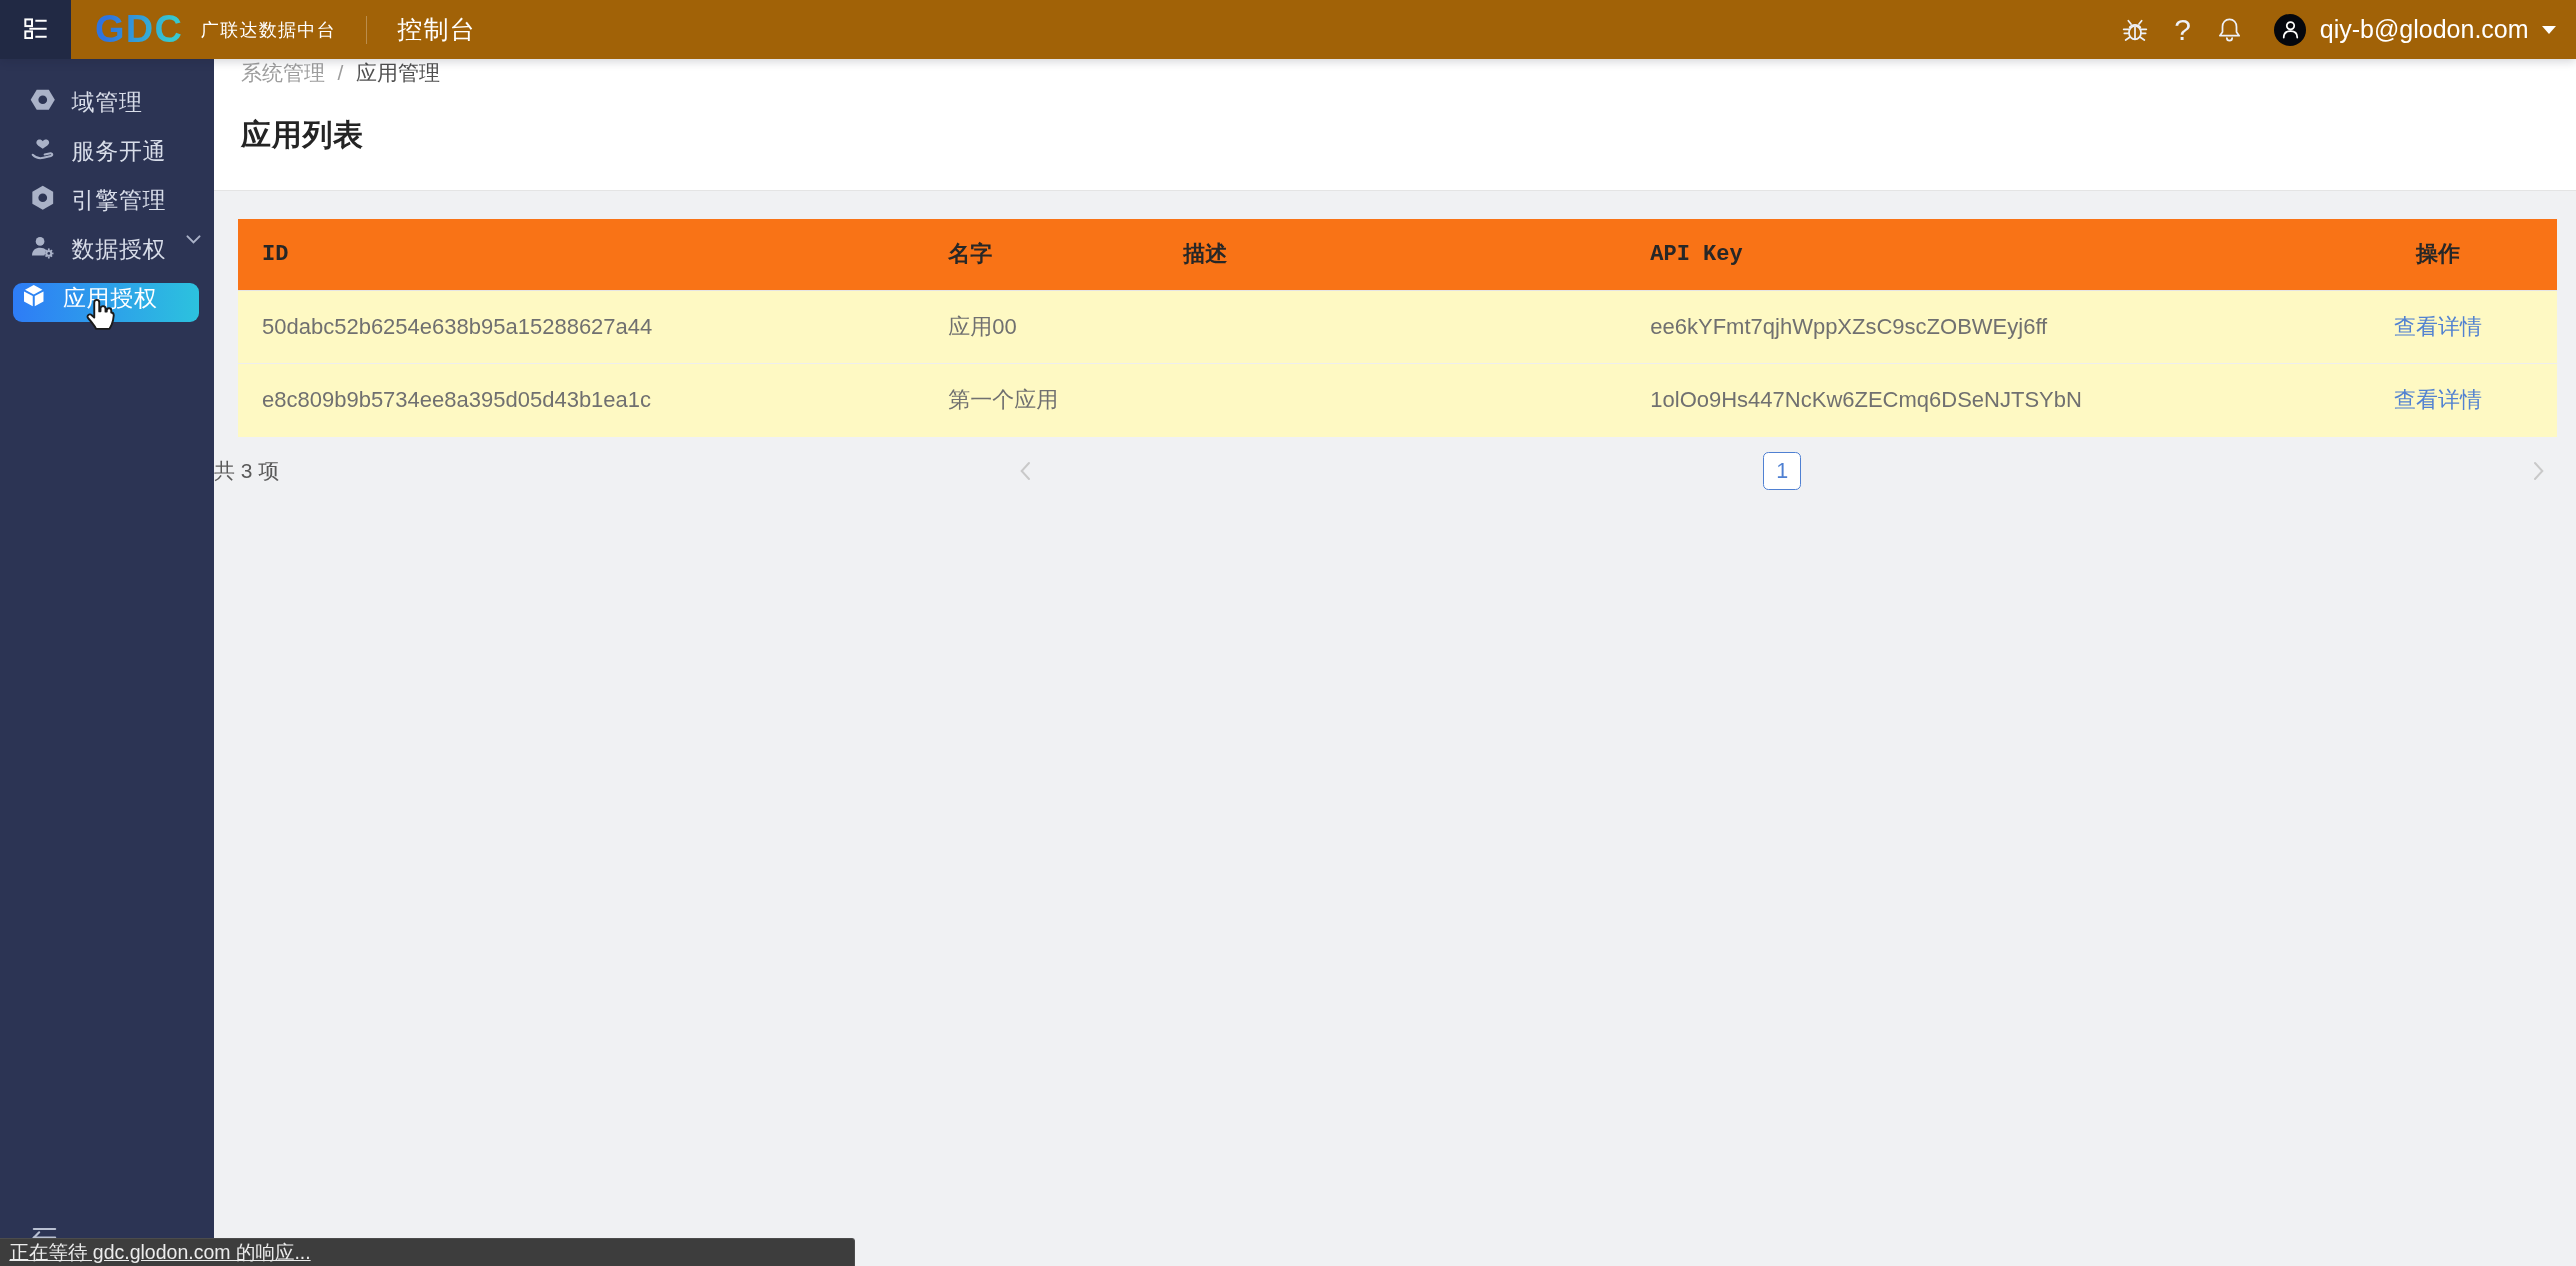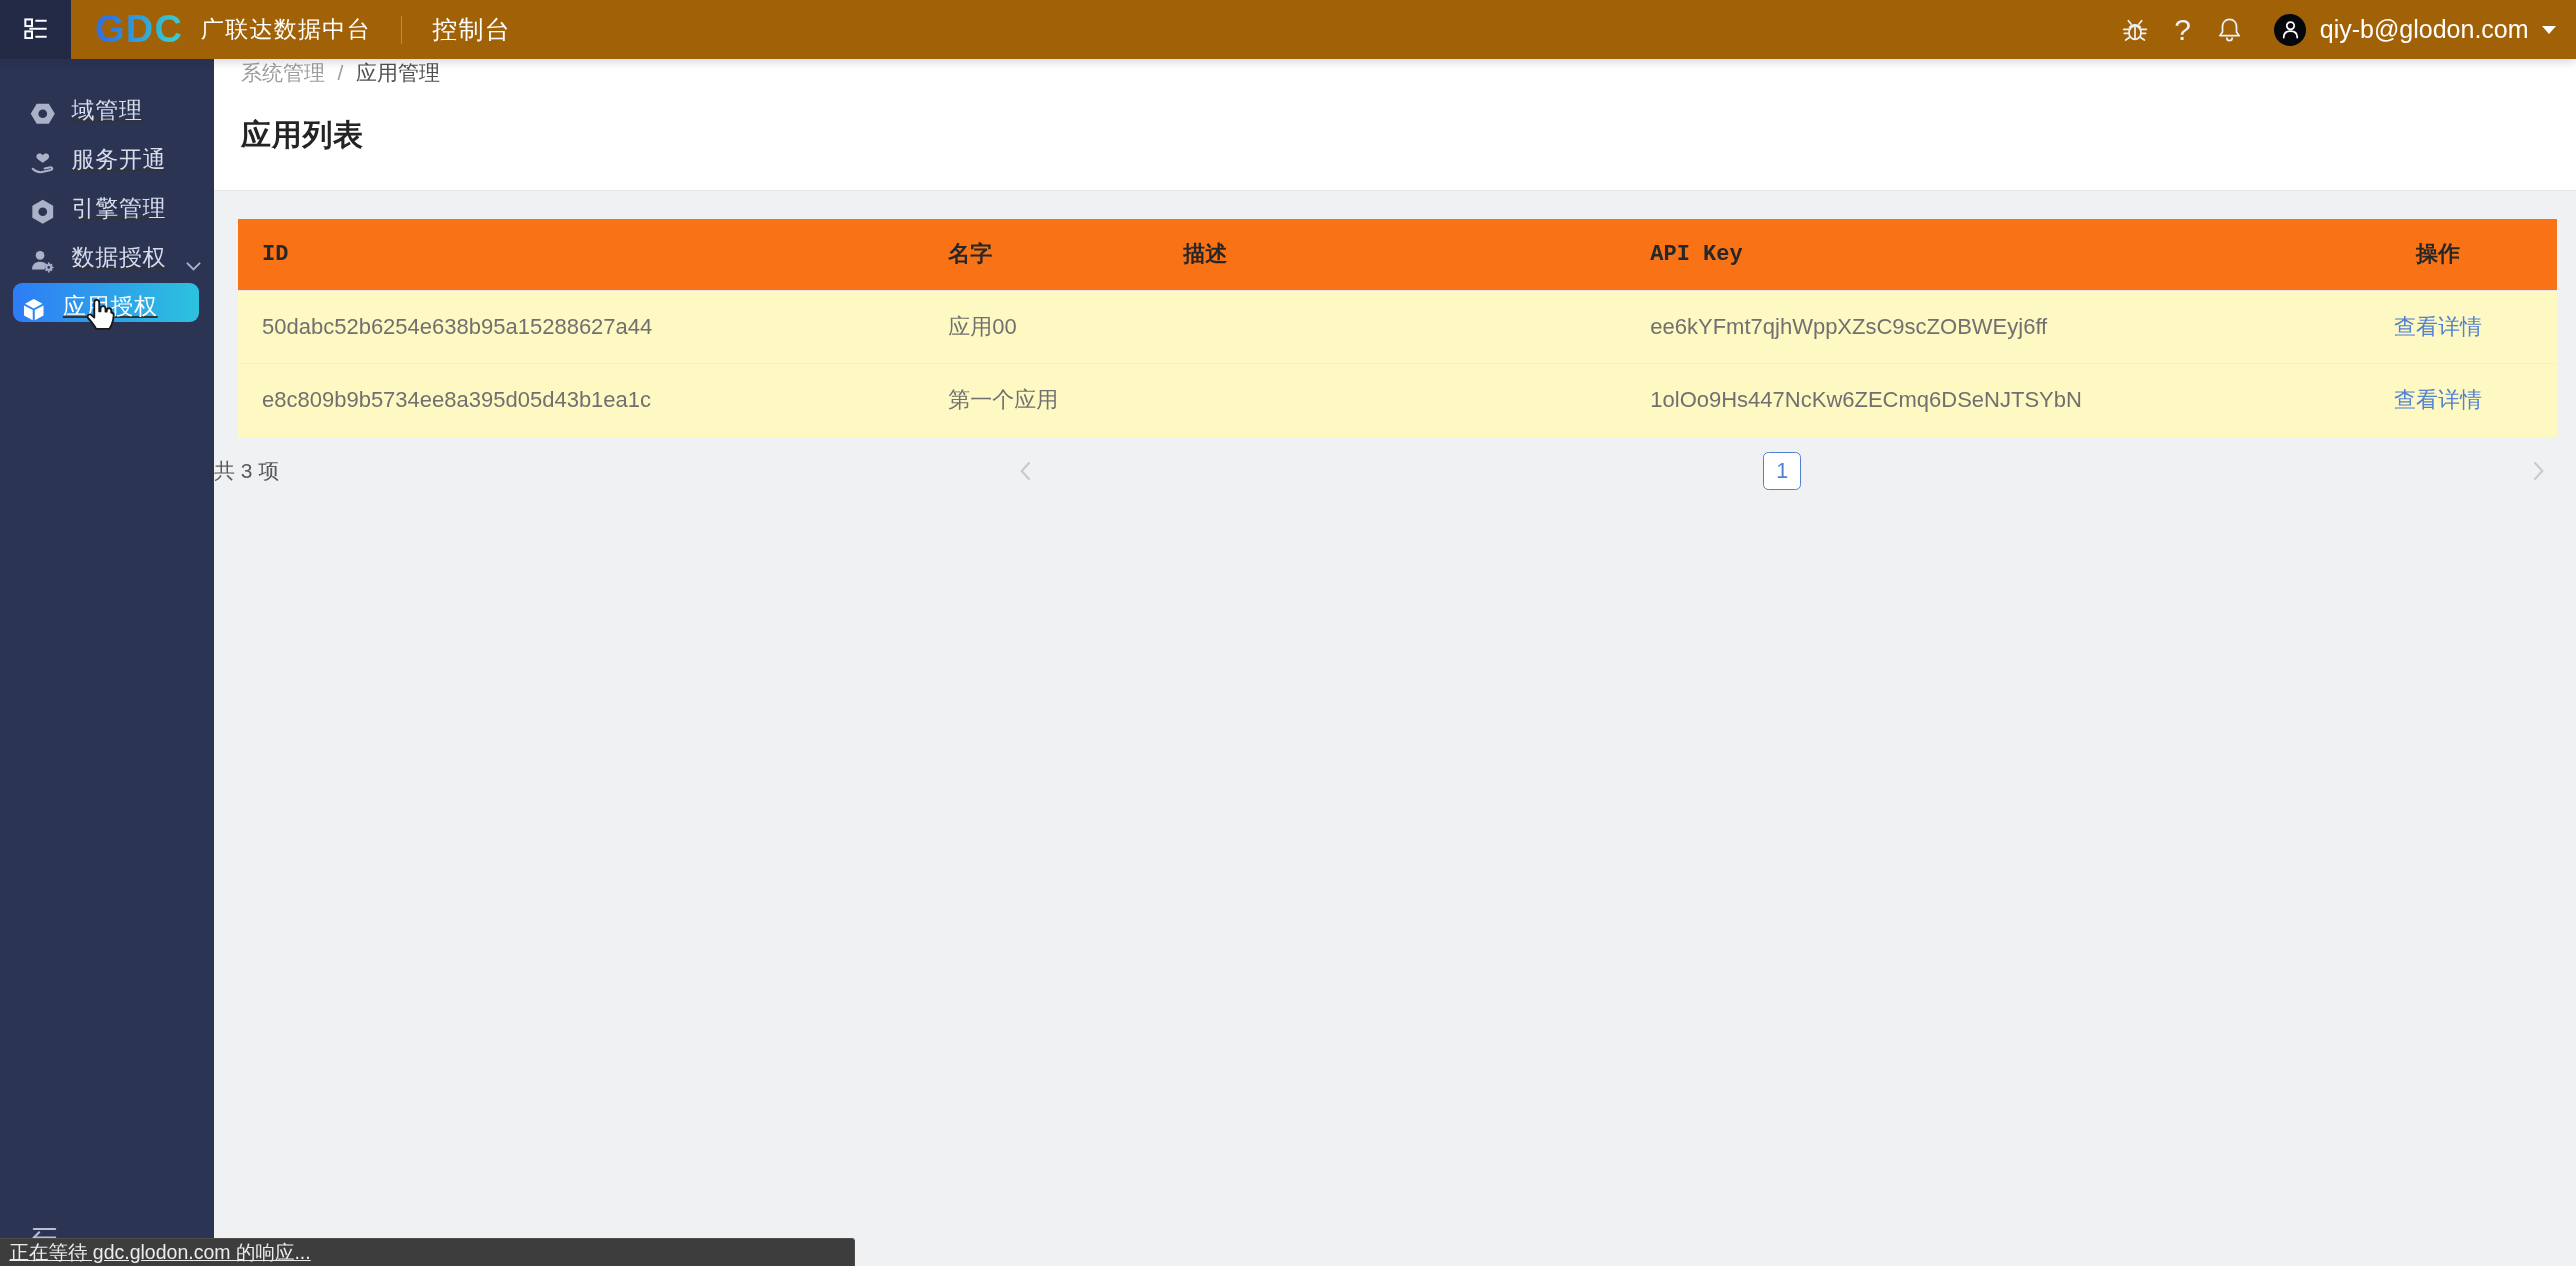--- a/index.html
+++ b/index.html
@@ -12,39 +12,39 @@
   
   .topbar { position:absolute; top:0; left:0; width:2576px; height:59px;
     background:#a16207; z-index:20; display:flex; align-items:center;
     box-shadow:0 2.7px 9.4px rgba(20,25,45,.20); }
   .topbar-left { width:71px; height:59px; background:#212944;
     display:flex; align-items:center; justify-content:center; flex:0 0 auto; cursor:pointer; }
   .brand { display:flex; align-items:center; margin-left:24px; }
   .logo-text { font-size:38px; font-weight:800; letter-spacing:1.3px;
     background:linear-gradient(100deg,#2f74e0 15%,#38c8cf 85%);
     -webkit-background-clip:text; background-clip:text; color:transparent; }
-  .product-name { font-size:23px; color:#ffffff; margin-left:17.5px; letter-spacing:1.3px; }
+  .product-name { font-size:18px; color:#ffffff; margin-left:17.5px; letter-spacing:1.3px; }
   .brand-divider { width:1.3px; height:28px; background:rgba(255,255,255,.28); margin:0 30px; }
   .console-label { font-size:25px; color:#ffffff; letter-spacing:1.3px; cursor:pointer; }
   .topbar-right { margin-left:auto; display:flex; align-items:center; padding-right:20px; }
   .tb-icon { display:flex; align-items:center; justify-content:center; cursor:pointer; }
   .tb-icon + .tb-icon { margin-left:25.5px; }
   .help-glyph { font-size:30px; color:#eef1f8; font-weight:400; }
   .avatar { width:32px; height:32px; border-radius:50%; background:#05070d;
     display:flex; align-items:center; justify-content:center; margin-left:31px; cursor:pointer; }
   .user-email { font-size:25px; color:#ffffff; margin-left:13.4px; cursor:pointer; }
   .caret-down { width:0; height:0; border-left:7.4px solid transparent;
     border-right:7.4px solid transparent; border-top:8.7px solid #ffffff;
     margin-left:13.4px; cursor:pointer; }
 
   
   .sidebar { position:absolute; top:59px; left:0; bottom:0; width:214px;
     background:#2c3454; z-index:10; padding-top:28px; }
-  .side-item { height:39px; display:flex; align-items:flex-end;
-    padding-left:30px; margin-bottom:10px; cursor:pointer;text-decoration:underline; }
+  .side-item { height:39px; display:flex; align-items:flex-start;
+    padding-left:30px; margin-bottom:10px; cursor:pointer; }
   .side-item .s-icon { width:25.5px; height:25.5px; flex:0 0 auto;
     display:flex; align-items:center; justify-content:center; }
   .side-item .s-label { font-size:23px; color:#d8dde9; margin-left:16px; letter-spacing:0.7px; }
   .side-item.active { background:linear-gradient(90deg,#2e7cf6,#2cc2de);
     margin-left:13.4px; margin-right:15px; padding-left:8px; border-radius:9px; }
   .side-item.active .s-label { color:#ffffff; }
   .side-chevron { margin-left:20px; }
   .side-collapse { position:absolute; left:31px; bottom:17.5px; cursor:pointer; }
 
   

